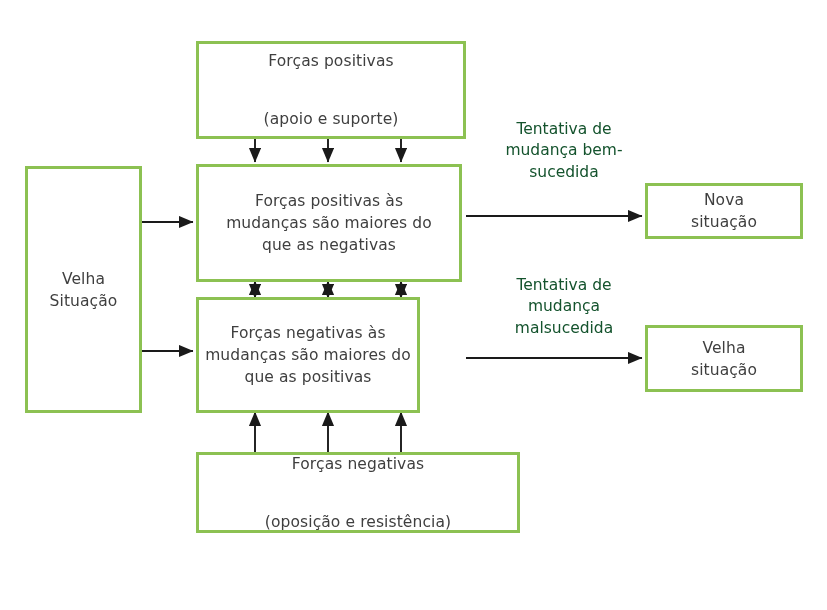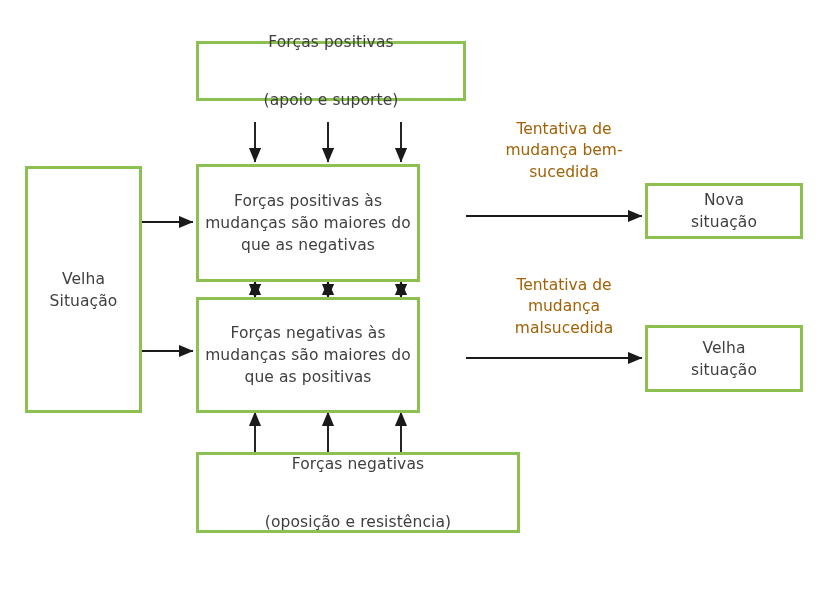--- a/index.html
+++ b/index.html
@@ -39,21 +39,21 @@
     white-space: nowrap;
   }
   .box.spaced .line + .line {
     margin-top: 36px;
   }
   .edge-label {
     position: absolute;
     text-align: center;
     font-size: 15.5px;
     line-height: 1.38;
-    color: #a16207;
+    color: #14532d;
     z-index: 3;
     white-space: pre-line;
   }
   svg.arrows {
     position: absolute;
     left: 0;
     top: 0;
     width: 827px;
     height: 610px;
     z-index: 1;
@@ -109,26 +109,26 @@
     <g>
       <line x1="466" y1="358" x2="642" y2="358" marker-end="url(#arrowEnd)"></line>
     </g>
   </svg>
 
   <div class="box" style="left:25px; top:166px; width:117px; height:247px;">
     <span class="line">Velha</span>
     <span class="line">Situação</span>
   </div>
 
-  <div class="box spaced" style="left:196px; top:41px; width:270px; height:60px;">
+  <div class="box spaced" style="left:196px; top:41px; width:270px; height:98px;">
     <span class="line">Forças positivas</span>
     <span class="line">(apoio e suporte)</span>
   </div>
 
-  <div class="box" style="left:196px; top:164px; width:224px; height:118px;text-align:right;">
+  <div class="box" style="left:196px; top:164px; width:266px; height:118px;text-align:right;">
     <span class="line">Forças positivas às</span>
     <span class="line">mudanças são maiores do</span>
     <span class="line">que as negativas</span>
   </div>
 
   <div class="box" style="left:196px; top:297px; width:224px; height:116px;">
     <span class="line">Forças negativas às</span>
     <span class="line">mudanças são maiores do</span>
     <span class="line">que as positivas</span>
   </div>

